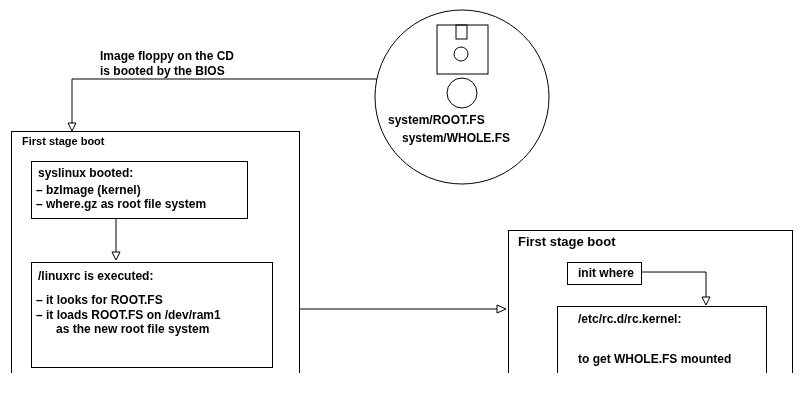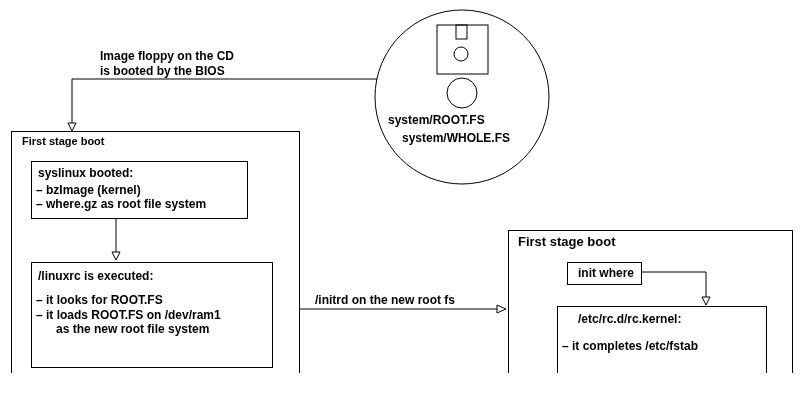--- a/index.html
+++ b/index.html
@@ -90,25 +90,24 @@
   <div class="lbl" style="left:38px; top:167px;">syslinux booted:</div>
   <div class="lbl" style="left:36px; top:184px;">– bzImage (kernel)</div>
   <div class="lbl" style="left:36px; top:198px;">– where.gz as root file system</div>
 
   <div class="box" style="left:31px; top:262px; width:242px; height:106px;"></div>
   <div class="lbl" style="left:38px; top:270px;">/linuxrc is executed:</div>
   <div class="lbl" style="left:36px; top:294px;">– it looks for ROOT.FS</div>
   <div class="lbl" style="left:36px; top:309px;">– it loads ROOT.FS on /dev/ram1</div>
   <div class="lbl" style="left:56px; top:323px;">as the new root file system</div>
 
-  <div class="lbl" style="left:315px; top:294px;">/initrd on the new root fs</div>
 
   <div class="box" style="left:508px; top:230px; width:285px; height:158px;"></div>
   <div class="lbl" style="left:518px; top:235px; font-size:13px;">First stage boot</div>
 
   <div class="box" style="left:567px; top:262px; width:75px; height:23px;"></div>
   <div class="lbl" style="left:578px; top:267px;">init where</div>
 
   <div class="box" style="left:557px; top:306px; width:210px; height:69px;"></div>
   <div class="lbl" style="left:578px; top:313px;">/etc/rc.d/rc.kernel:</div>
-  <div class="lbl" style="left:562px; top:340px;">– it completes /etc/fstab</div>
+  <div class="lbl" style="left:578px; top:353px;">to get WHOLE.FS mounted</div>
 
 </div>
 
 </body></html>

